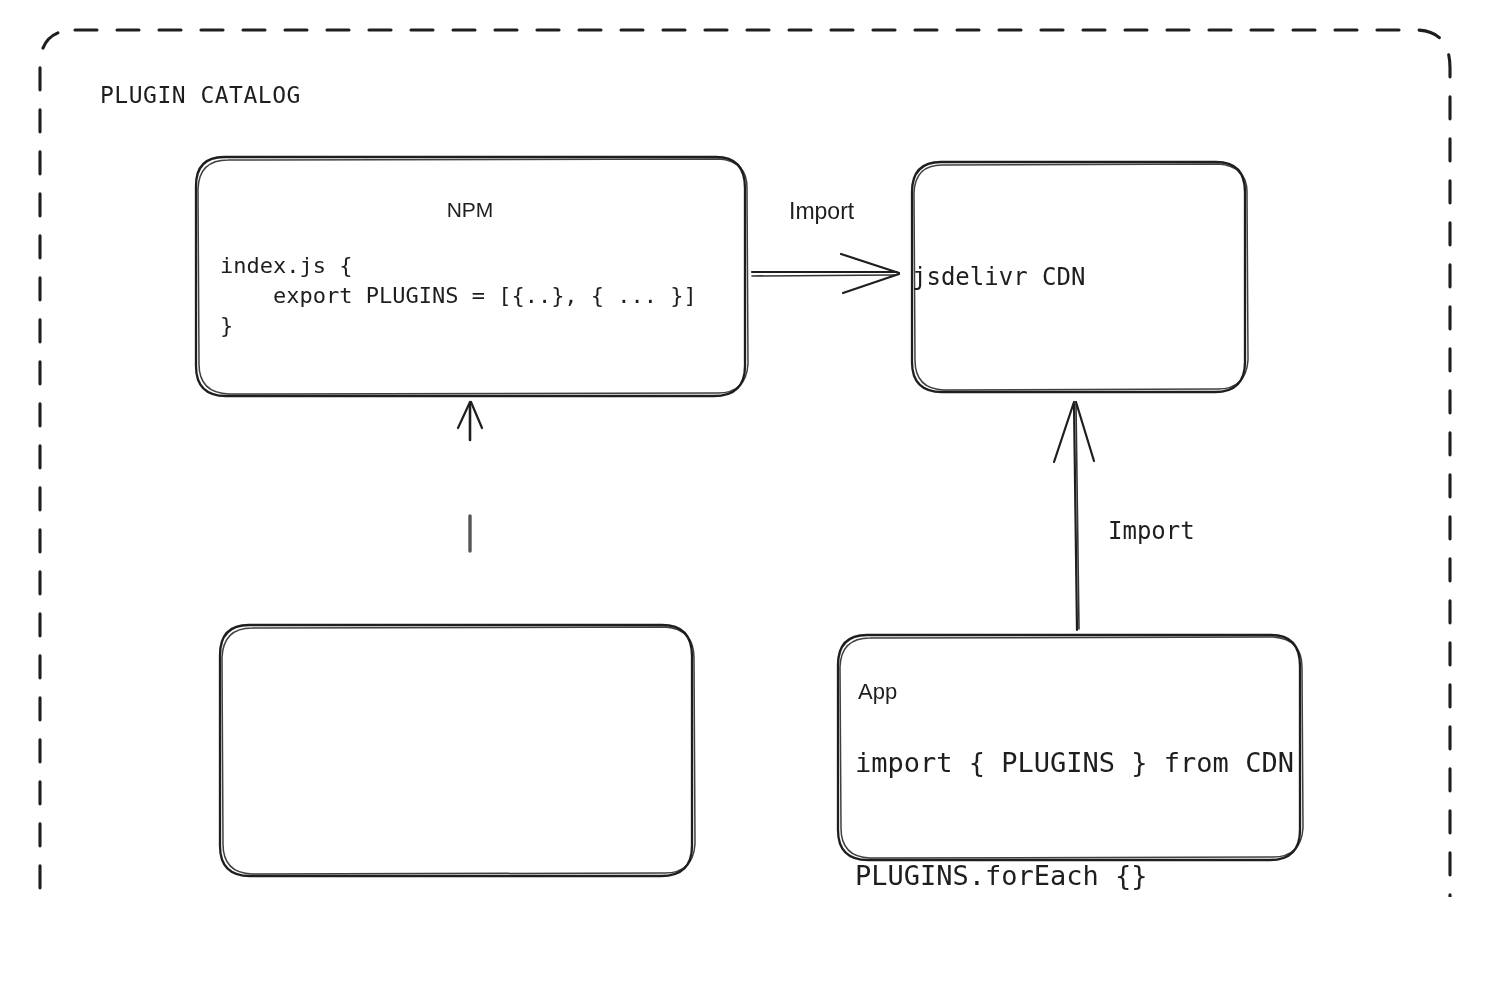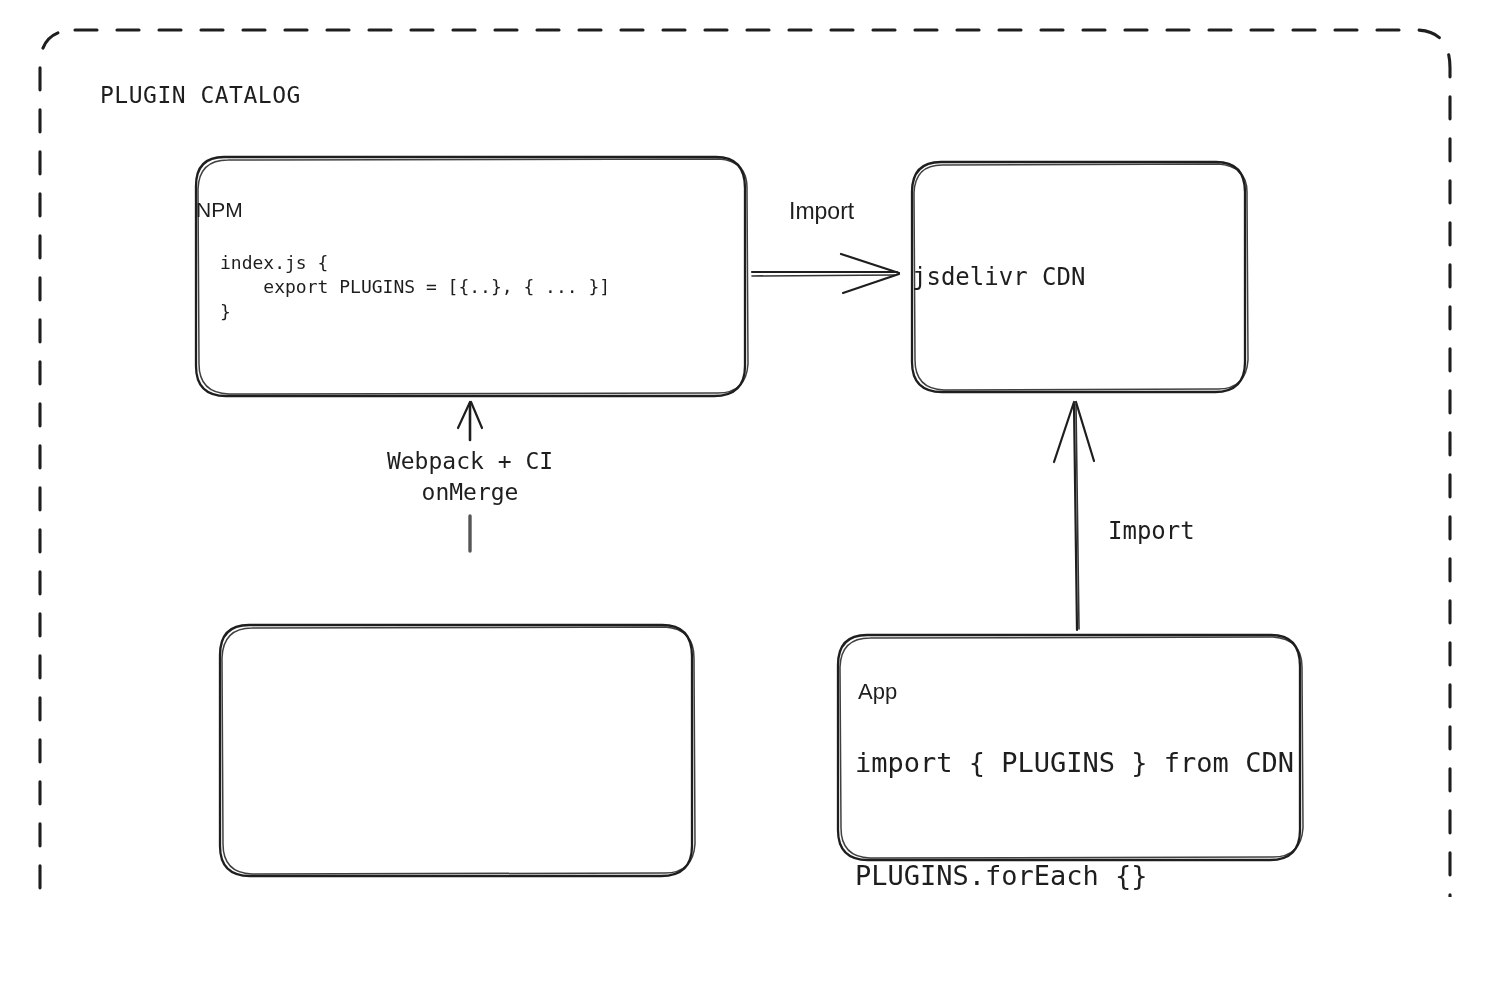--- a/index.html
+++ b/index.html
@@ -39,27 +39,27 @@
   .group-title {
     left: 100px;
     top: 80px;
     font-size: 23px;
     letter-spacing: 0.5px;
   }
   .npm-title {
     left: 196px;
     top: 196px;
     width: 548px;
-    text-align: left;
+    text-align: center;
     font-size: 21px;
   }
   .npm-code {
     left: 220px;
     top: 251px;
-    font-size: 18px;
+    font-size: 22px;
     line-height: 1.36;
   }
   .cdn-title {
     left: 912px;
     top: 262px;
     width: 334px;
     text-align: left;
     font-size: 24px;
   }
   .cache-label {
@@ -153,22 +153,20 @@
 
   <div class="txt sans npm-title">NPM</div>
   <div class="txt mono npm-code">index.js {
     export PLUGINS = [{..}, { ... }]
 }</div>
 
   <div class="txt mono cdn-title">jsdelivr CDN</div>
 
   <div class="txt sans cache-label">Import</div>
 
-  <div class="txt mono webpack-label">Webpack + CI
-onMerge</div>
 
 
   <div class="txt sans app-title">App</div>
   <div class="txt mono app-code">import { PLUGINS } from CDN
 
 PLUGINS.forEach {}</div>
 
   <div class="txt mono import-label">Import</div>
 
 </div>

